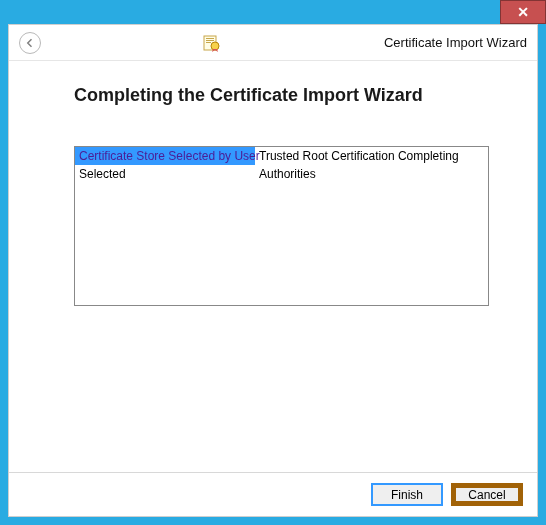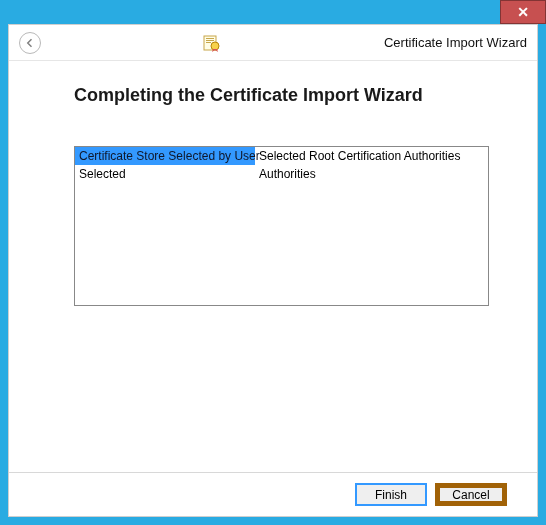--- a/index.html
+++ b/index.html
@@ -115,31 +115,31 @@
   .settings-key {
     width: 180px;
     padding: 0 4px;
     white-space: nowrap;
   }
   .settings-val {
     padding: 0 4px;
   }
   .selected {
     background: #3399ff;
-    color: #0f172a;
+    color: #4c1d95;
   }
   .footer {
     position: absolute;
     left: 0; right: 0; bottom: 0;
     height: 44px;
     border-top: 1px solid #d8d8d8;
     display: flex;
     justify-content: flex-end;
     align-items: center;
-    padding: 0 30px;
+    padding: 0 14px;
     gap: 8px;
   }
   button.win {
     min-width: 72px;
     height: 23px;
     font-family: inherit;
     font-size: 12px;
     background: #efefef;
     border: 5px solid #a16207;
     padding: 0 10px;
@@ -177,21 +177,21 @@
           </svg>
       </div>
       <div class="header-title">Certificate Import Wizard</div>
     </div>
 
     <div class="content">
       <div class="page-title">Completing the Certificate Import Wizard</div>
       <div class="settings-box">
         <div class="settings-row">
           <div class="settings-key selected">Certificate Store Selected by User</div>
-          <div class="settings-val">Selected Root Certification Authorities</div>
+          <div class="settings-val">Trusted Root Certification Completing</div>
         </div>
         <div class="settings-row">
           <div class="settings-key">Selected</div>
           <div class="settings-val">Authorities</div>
         </div>
       </div>
     </div>
 
     <div class="footer">
       <button class="win default">Finish</button>

